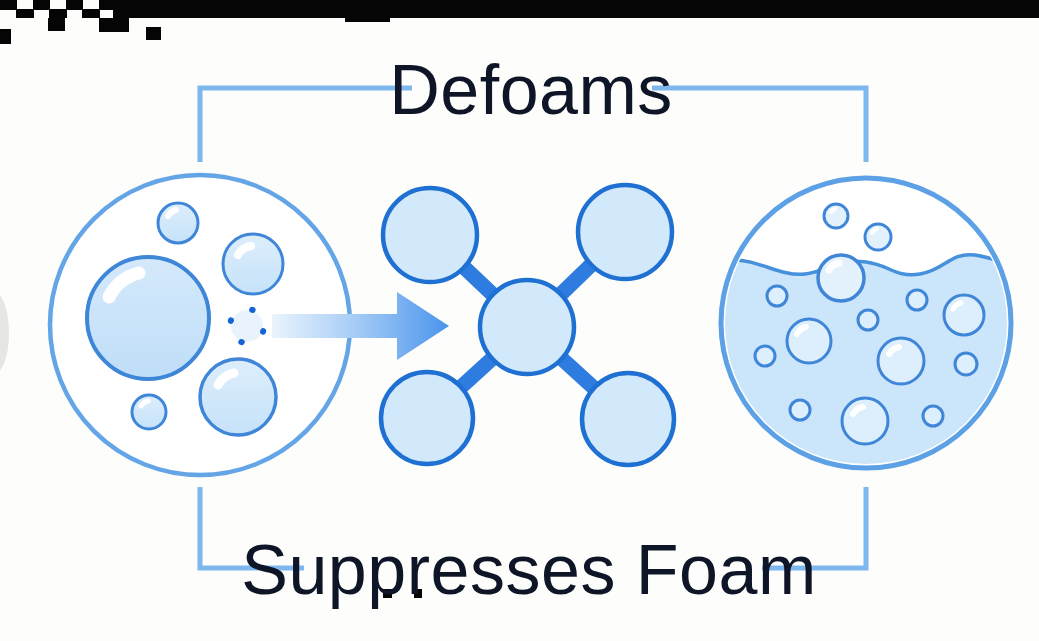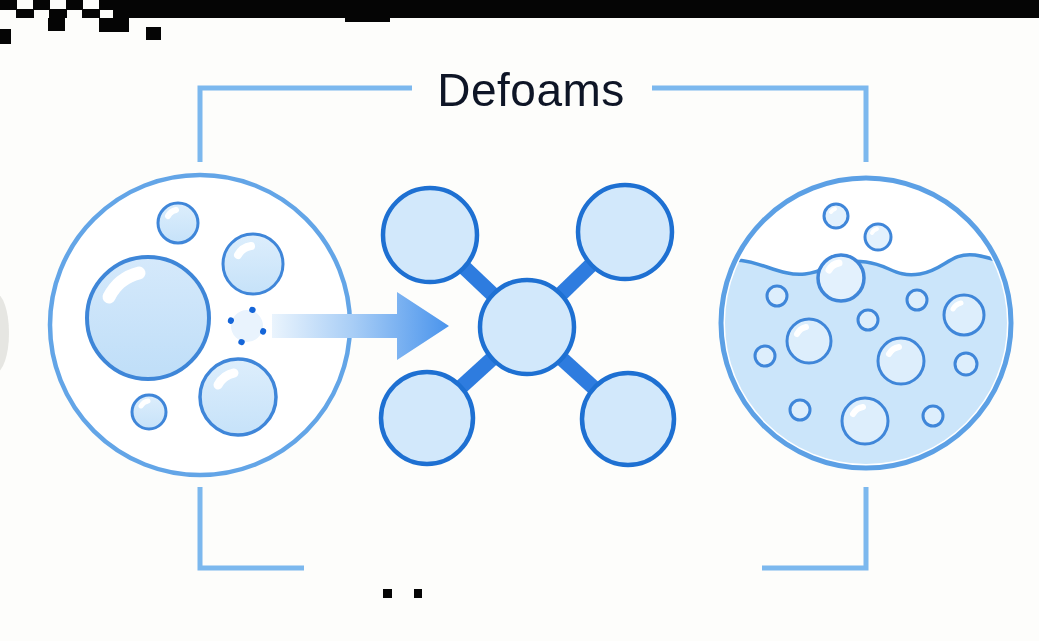--- a/index.html
+++ b/index.html
@@ -7,21 +7,21 @@
     position:relative;
     width:1039px;height:641px;
     background:#fdfdfb;
     overflow:hidden;
     font-family:"Liberation Sans", sans-serif;
   }
   .stage svg{position:absolute;left:0;top:0;}
   .label{
     position:absolute;
     transform:translate(-50%,-50%);
-    font-size:46px;
+    font-size:70px;
     font-weight:500;
     letter-spacing:0.5px;
     color:#0e1526;
     white-space:nowrap;
   }
   .label.top{left:531px;top:90px;}
   .label.bottom{left:529px;top:570px;}
 </style>
 </head>
 <body>
@@ -167,14 +167,15 @@
       <rect x="99" y="18" width="30" height="14"></rect>
       <rect x="0" y="29" width="11" height="15"></rect>
       <rect x="146" y="27" width="15" height="13"></rect>
       <rect x="383" y="589" width="9" height="9"></rect>
       <rect x="414" y="589" width="8" height="9"></rect>
     </g>
     <ellipse cx="-5" cy="333" rx="14" ry="40" fill="#c9c9c3" opacity="0.45"></ellipse>
   </svg>
 
   <div class="label top">Defoams</div>
+  <div class="label bottom">Suppresses Foam</div>
 
 </div>
 
 </body></html>

